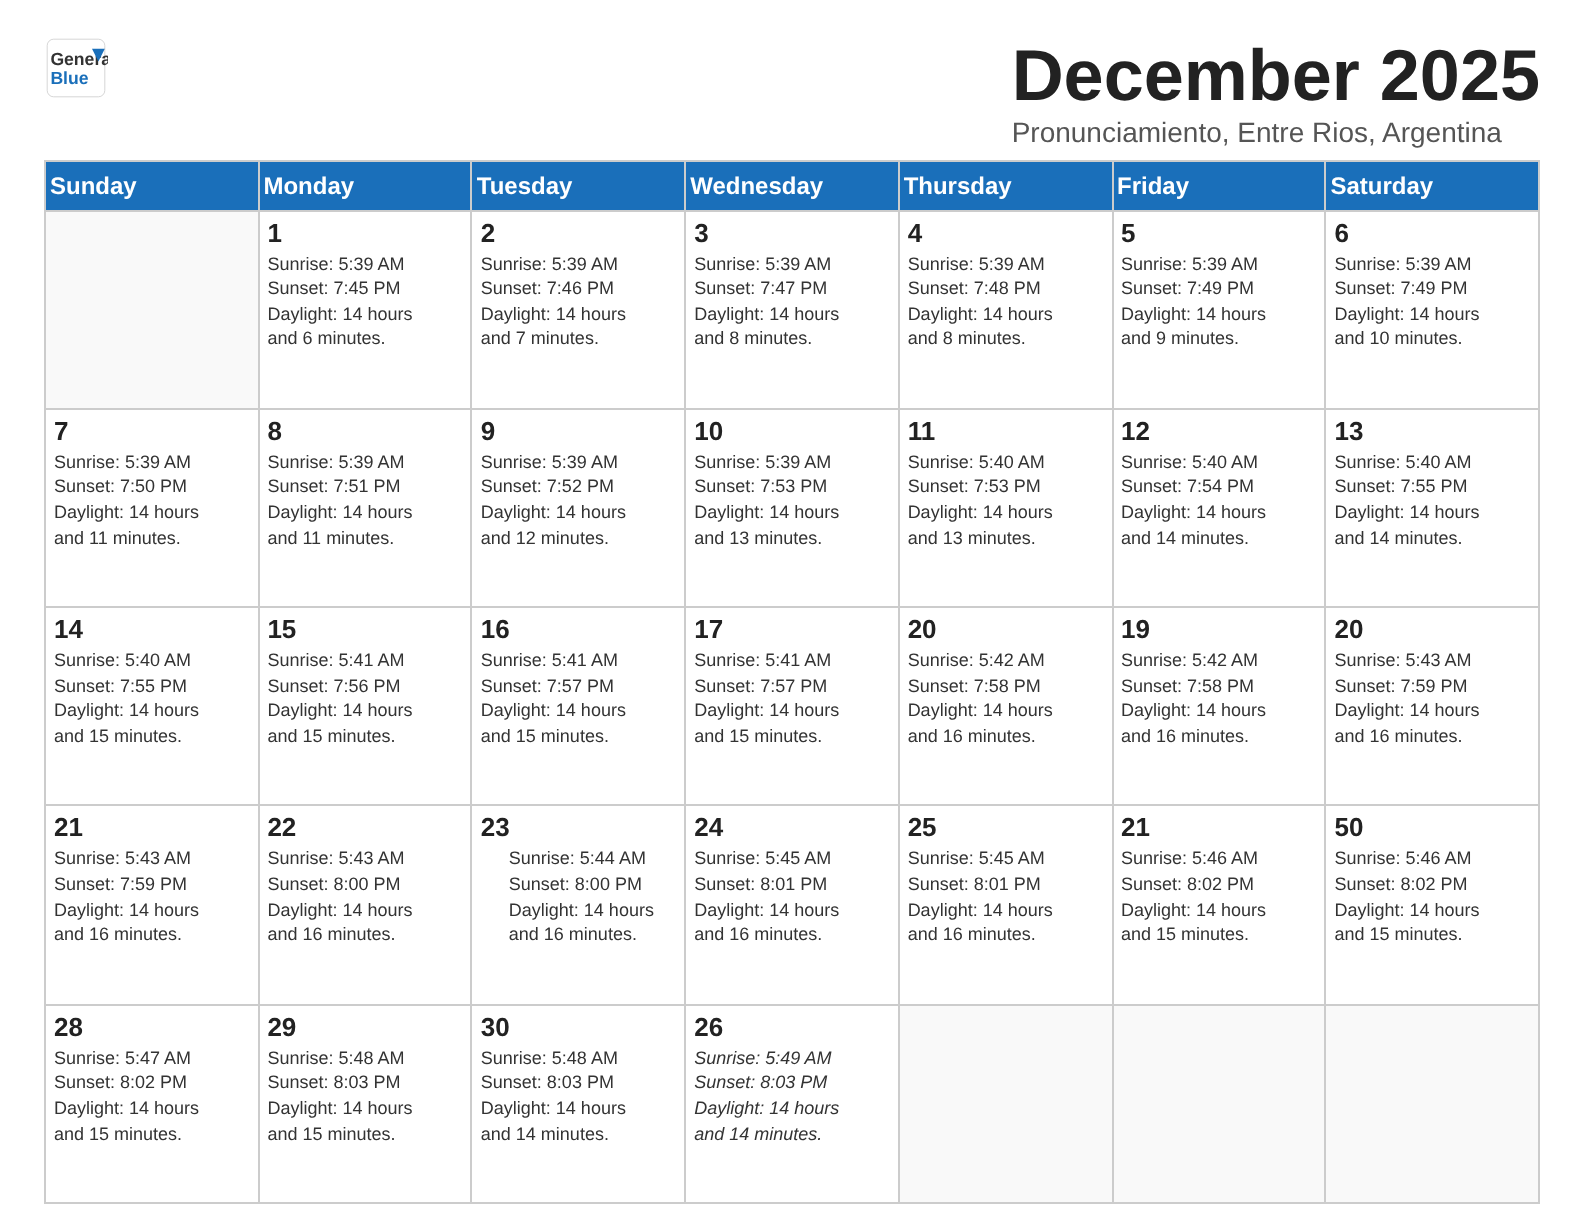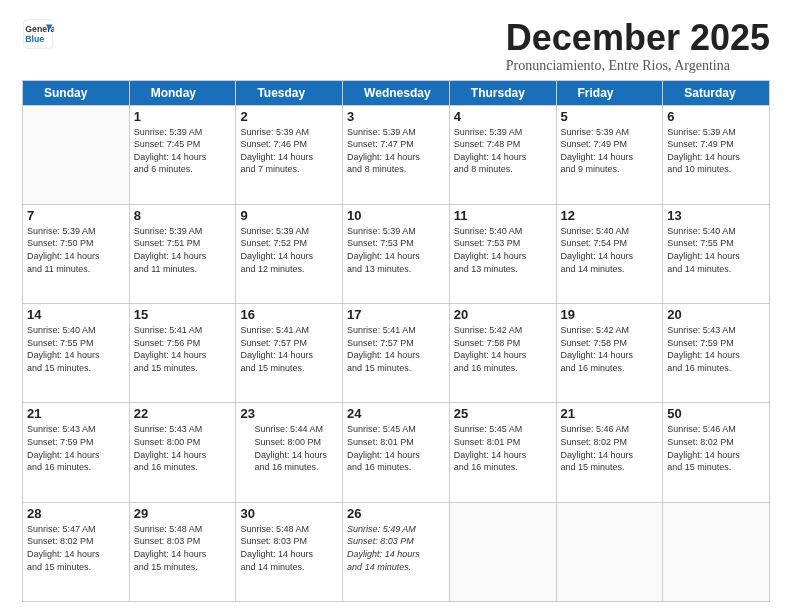--- a/index.html
+++ b/index.html
@@ -37,35 +37,34 @@
     }
     .month-title {
       font-size: 36px;
       font-weight: bold;
       color: #222;
       line-height: 1.1;
     }
     .subtitle {
       font-size: 14px;
       color: #555;
-      font-family: Liberation Serif, serif;
     }
     .calendar {
       flex: 1;
       border-collapse: collapse;
       width: 100%;
       table-layout: fixed;
     }
     .calendar th {
       background: #1a6fba;
       color: #fff;
       font-size: 12px;
       font-weight: bold;
       text-align: left;
-      padding: 5px 21px;
+      padding: 5px 2px;
       border: 1px solid #ccc;
     }
     .calendar td {
       border: 1px solid #ccc;
       vertical-align: top;
       padding: 3px 4px;
       font-size: 9.5px;
       color: #333;
       height: 88px;
     }

